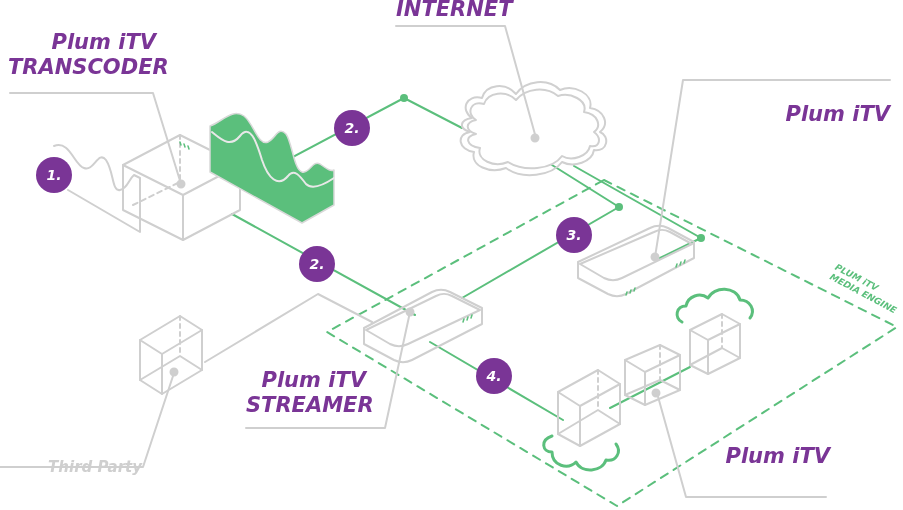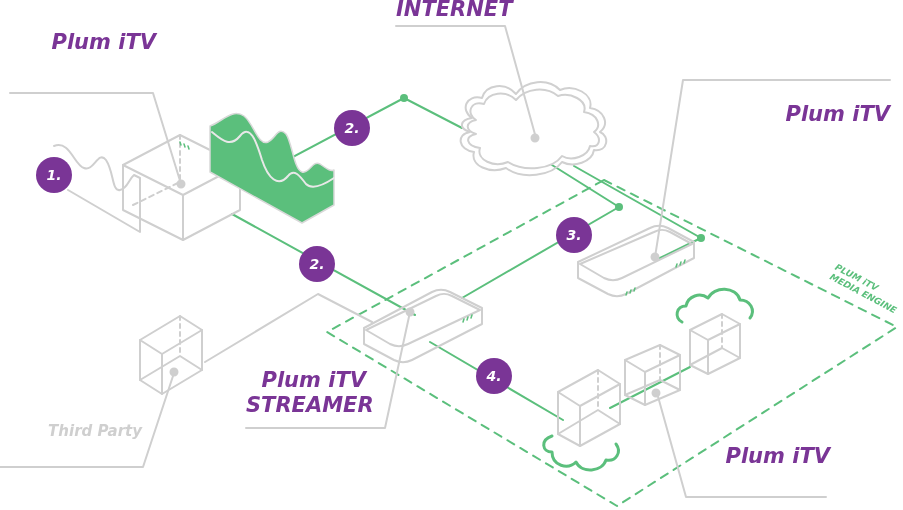--- a/index.html
+++ b/index.html
@@ -2,21 +2,21 @@
 <html><head>
 <meta charset="utf-8">
 <style>
   html, body { margin: 0; padding: 0; background: #ffffff; }
   body { width: 903px; height: 510px; position: relative; overflow: hidden;
          font-family: "DejaVu Sans", sans-serif; }
   #diagram { position: absolute; left: 0; top: 0; }
   .lbl { position: absolute; font-family: "DejaVu Sans", sans-serif; font-weight: bold;
          font-style: italic; line-height: 1.2; white-space: nowrap; }
   .lbl.purple { color: #7a3596; font-size: 21px; }
-  .lbl.grey { color: #cfcfcf; font-size: 15px; }
+  .lbl.grey { color: #cfcfcf; font-size: 15px; margin-top: 36px; }
   .right { text-align: right; }
   .badge { position: absolute; width: 36px; height: 36px; border-radius: 50%;
            background: #7a3596; color: #fff; font-weight: bold; font-style: italic;
            font-size: 14px; display: flex; align-items: center; justify-content: center;
            font-family: "DejaVu Sans", sans-serif; }
   .engine-lbl { position: absolute; color: #5bbf7c; font-family: "DejaVu Sans", sans-serif;
                 font-weight: bold; font-style: italic; font-size: 9px; line-height: 1.25;
                 transform: rotate(28deg); transform-origin: left top; white-space: nowrap; }
 </style>
 </head>
@@ -133,20 +133,21 @@
       <polyline points="690,365 722,348 740,358"></polyline>
     </g>
 
     <path stroke="#5bbf7c" stroke-width="3" d="M552,436 C540,440 542,452 552,452 C552,466 568,470 576,462 C582,474 602,472 606,460 C616,462 622,452 616,444"></path>
     <path stroke="#5bbf7c" stroke-width="3" d="M682,322 C674,318 676,306 686,306 C688,296 700,292 708,298 C714,286 736,286 740,300 C750,300 756,310 750,318"></path>
   </g>
 </svg>
 
 <div class="lbl purple right" style="left:8px; top:30px; width:148px;">
   <div>Plum iTV</div>
+  <div>TRANSCODER</div>
 </div>
 <div class="lbl purple" style="left:396px; top:-3px;">
   <div>INTERNET</div>
 </div>
 <div class="lbl purple right" style="left:690px; top:102px; width:200px;">
   <div>Plum iTV</div>
 </div>
 <div class="lbl purple right" style="left:246px; top:368px; width:120px;">
   <div>Plum iTV</div>
   <div>STREAMER</div>

